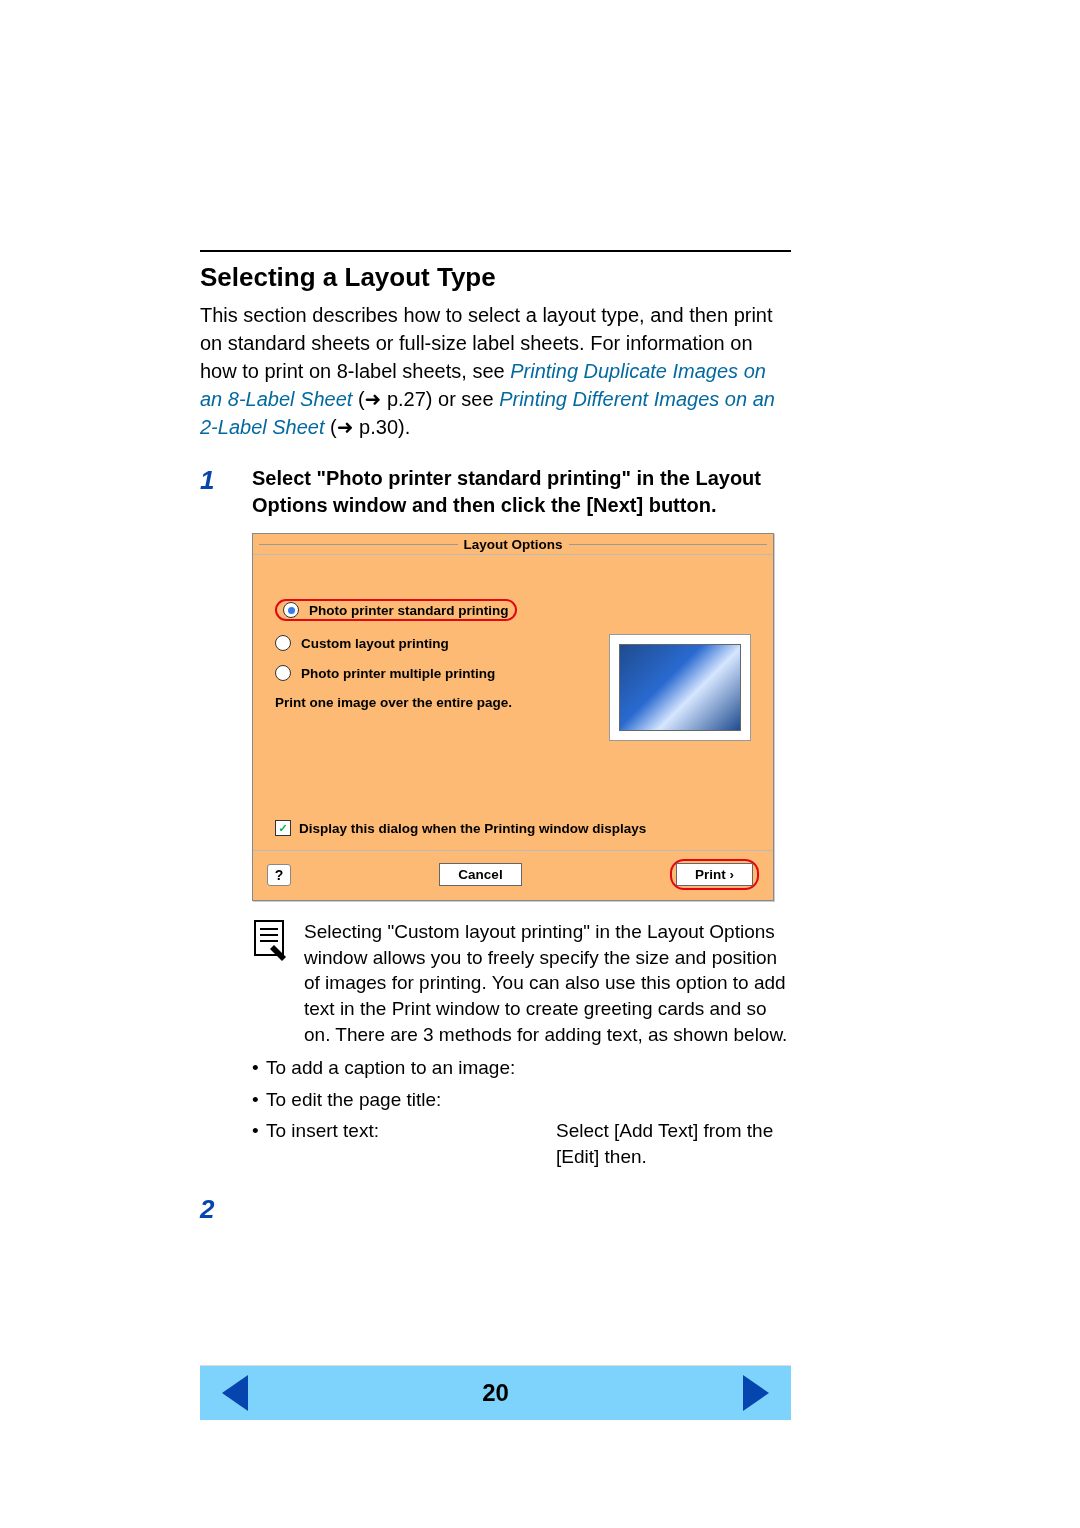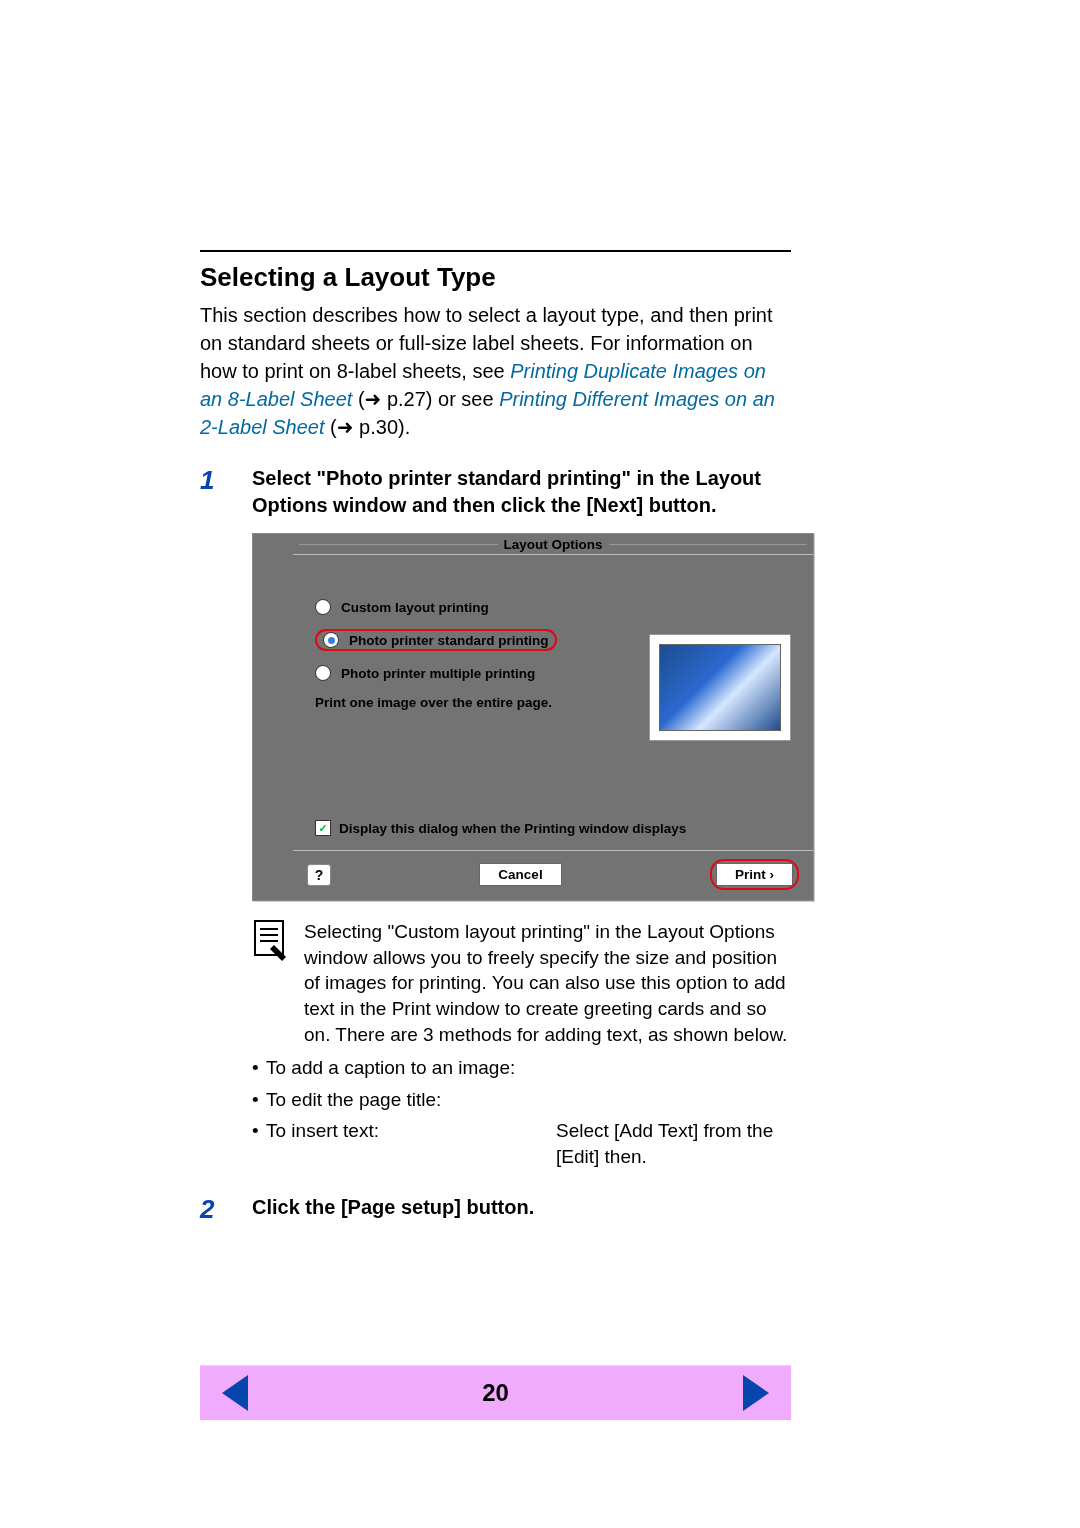--- a/index.html
+++ b/index.html
@@ -51,24 +51,23 @@
   .step-text {
     font-size: 20px;
     font-weight: bold;
     line-height: 1.35;
     flex: 1;
   }
   
   .dialog {
     margin: 14px 0 0 52px;
     width: 520px;
-    background: #737373;
+    background: #fdba74;
     border: 1px solid #888;
     box-shadow: 1px 1px 0 rgba(0,0,0,0.2);
-    padding-left: 40px;
   }
   .dialog-header {
     text-align: center;
     font-size: 13.5px;
     font-weight: bold;
     height: 20px;
     display: flex;
     align-items: center;
     justify-content: center;
     border-bottom: 1px solid #bbb;
@@ -108,21 +107,21 @@
   }
   .bullets { margin: 8px 0 0 52px; font-size:19px; line-height:1.35;}
   .b-row{ display:flex; margin-bottom:6px;}
   .b-dot{ width:14px; flex:0 0 14px;}
   .b-left{ width:290px; flex:0 0 290px;}
   .b-right{ flex:1;}
   
   .footer-bar{
     margin-top: 140px;
     height: 54px;
-    background: #f0abfc;
+    background: #7dd3fc;
     border-top:1px solid #ddd;
     display:flex;
     align-items:center;
     justify-content:space-between;
     padding: 0 22px;
   }
   .page-no{
     font-size:24px; font-weight:bold;
   }
   .tri{
@@ -154,29 +153,29 @@
 
   <div class="dialog">
     <div class="dialog-header">
       <span class="line"></span>
       <span>Layout Options</span>
       <span class="line"></span>
     </div>
     <div class="dialog-body">
 
       <div class="opt-row">
-        <span class="radio"></span>
-        <span>Custom layout printing</span>
-      </div>
-
-      <div class="opt-row">
         <span class="highlight-ring">
           <span class="radio selected"></span>
           <span>Photo printer standard printing</span>
         </span>
+      </div>
+
+      <div class="opt-row">
+        <span class="radio"></span>
+        <span>Custom layout printing</span>
       </div>
 
       <div class="opt-row">
         <span class="radio"></span>
         <span>Photo printer multiple printing</span>
       </div>
 
       <div class="desc-line">Print one image over the entire page.</div>
 
       <div class="preview-panel">
@@ -221,21 +220,20 @@
     </div>
     <div class="b-row">
       <div class="b-dot">•</div>
       <div class="b-left">To insert text:</div>
       <div class="b-right">Select [Add Text] from the [Edit] then.</div>
     </div>
   </div>
 
   <div class="step-row">
     <div class="step-num">2</div>
-    <div class="step-text">Click the [Page setup] button.</div>
   </div>
 
   <div class="footer-bar">
     <div class="tri tri-left"></div>
     <div class="page-no">20</div>
     <div class="tri tri-right"></div>
   </div>
 
 </div>
 

